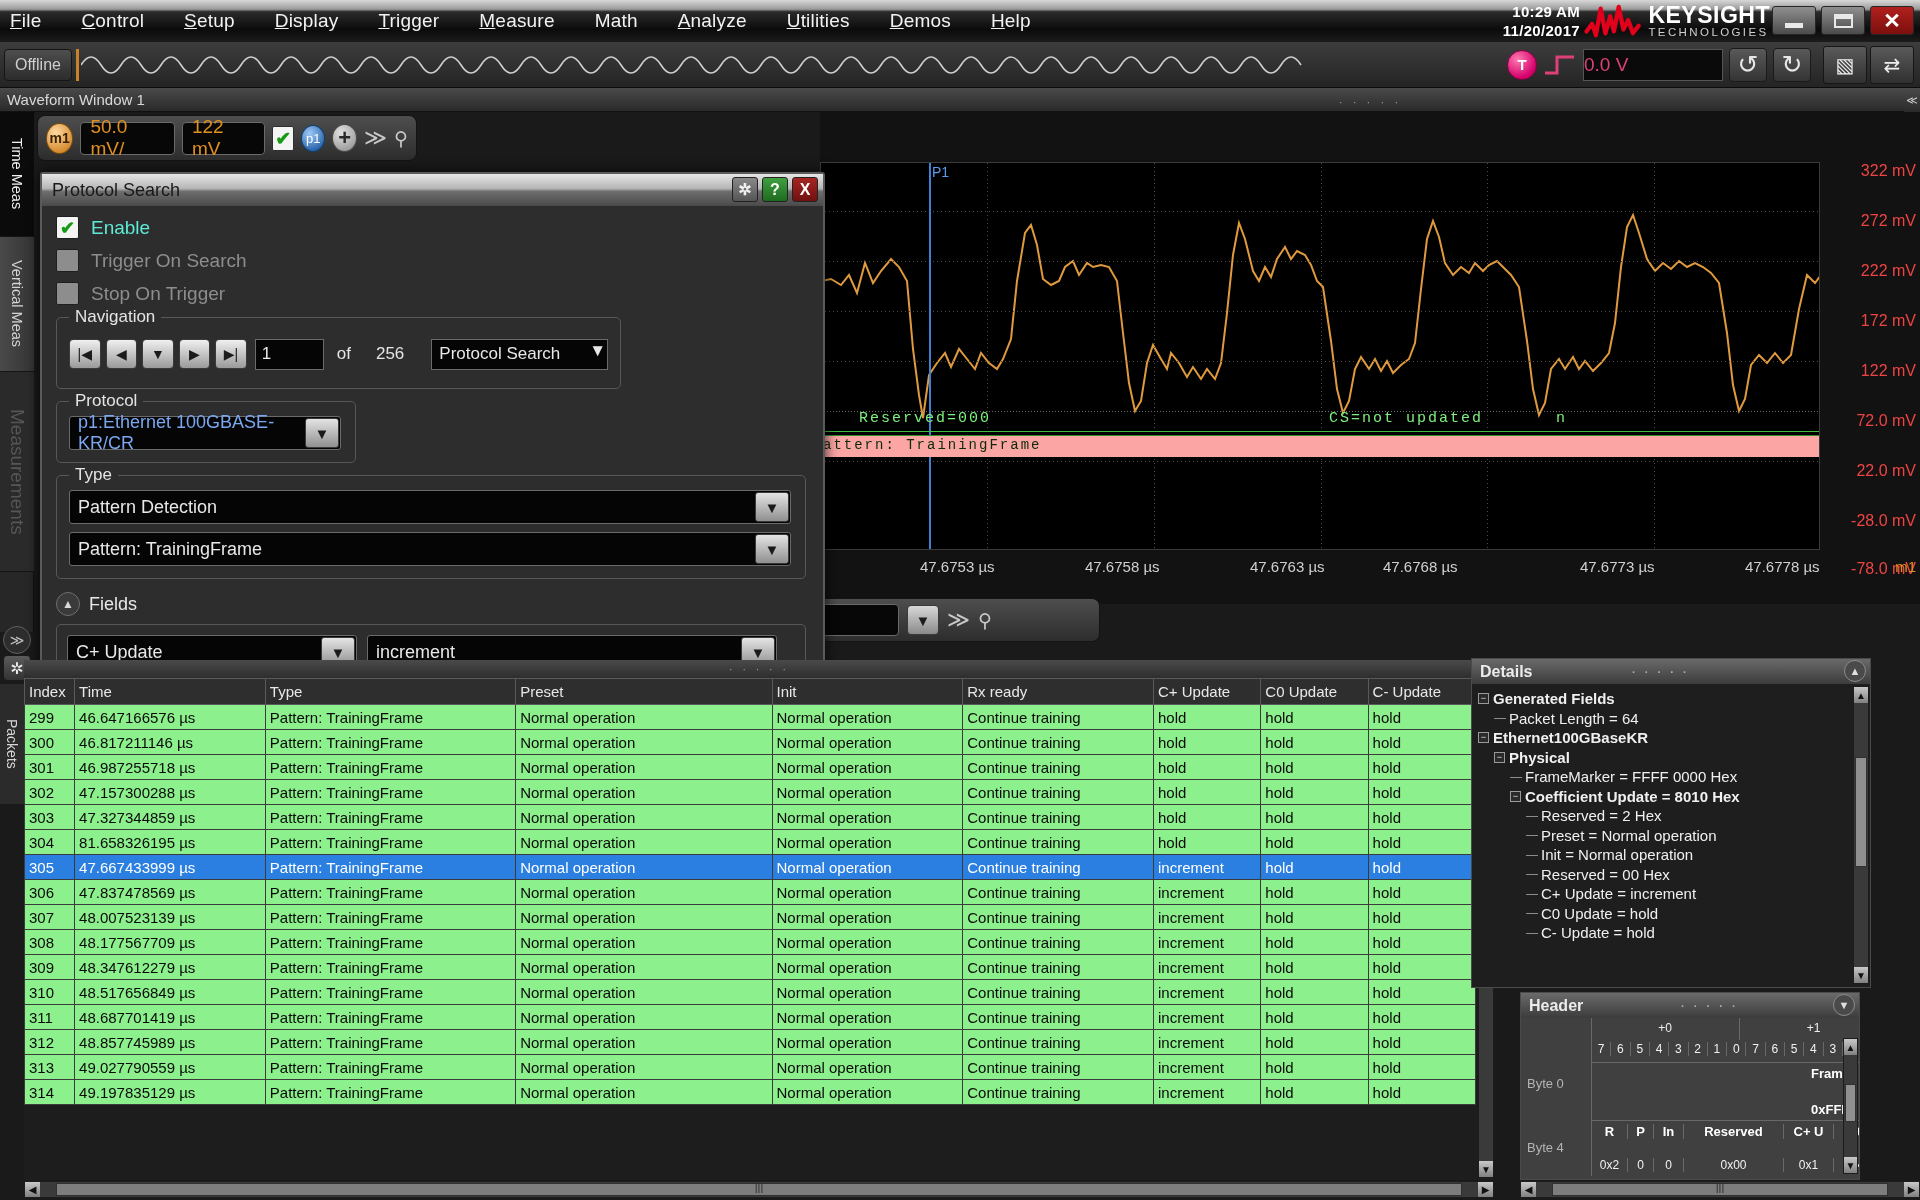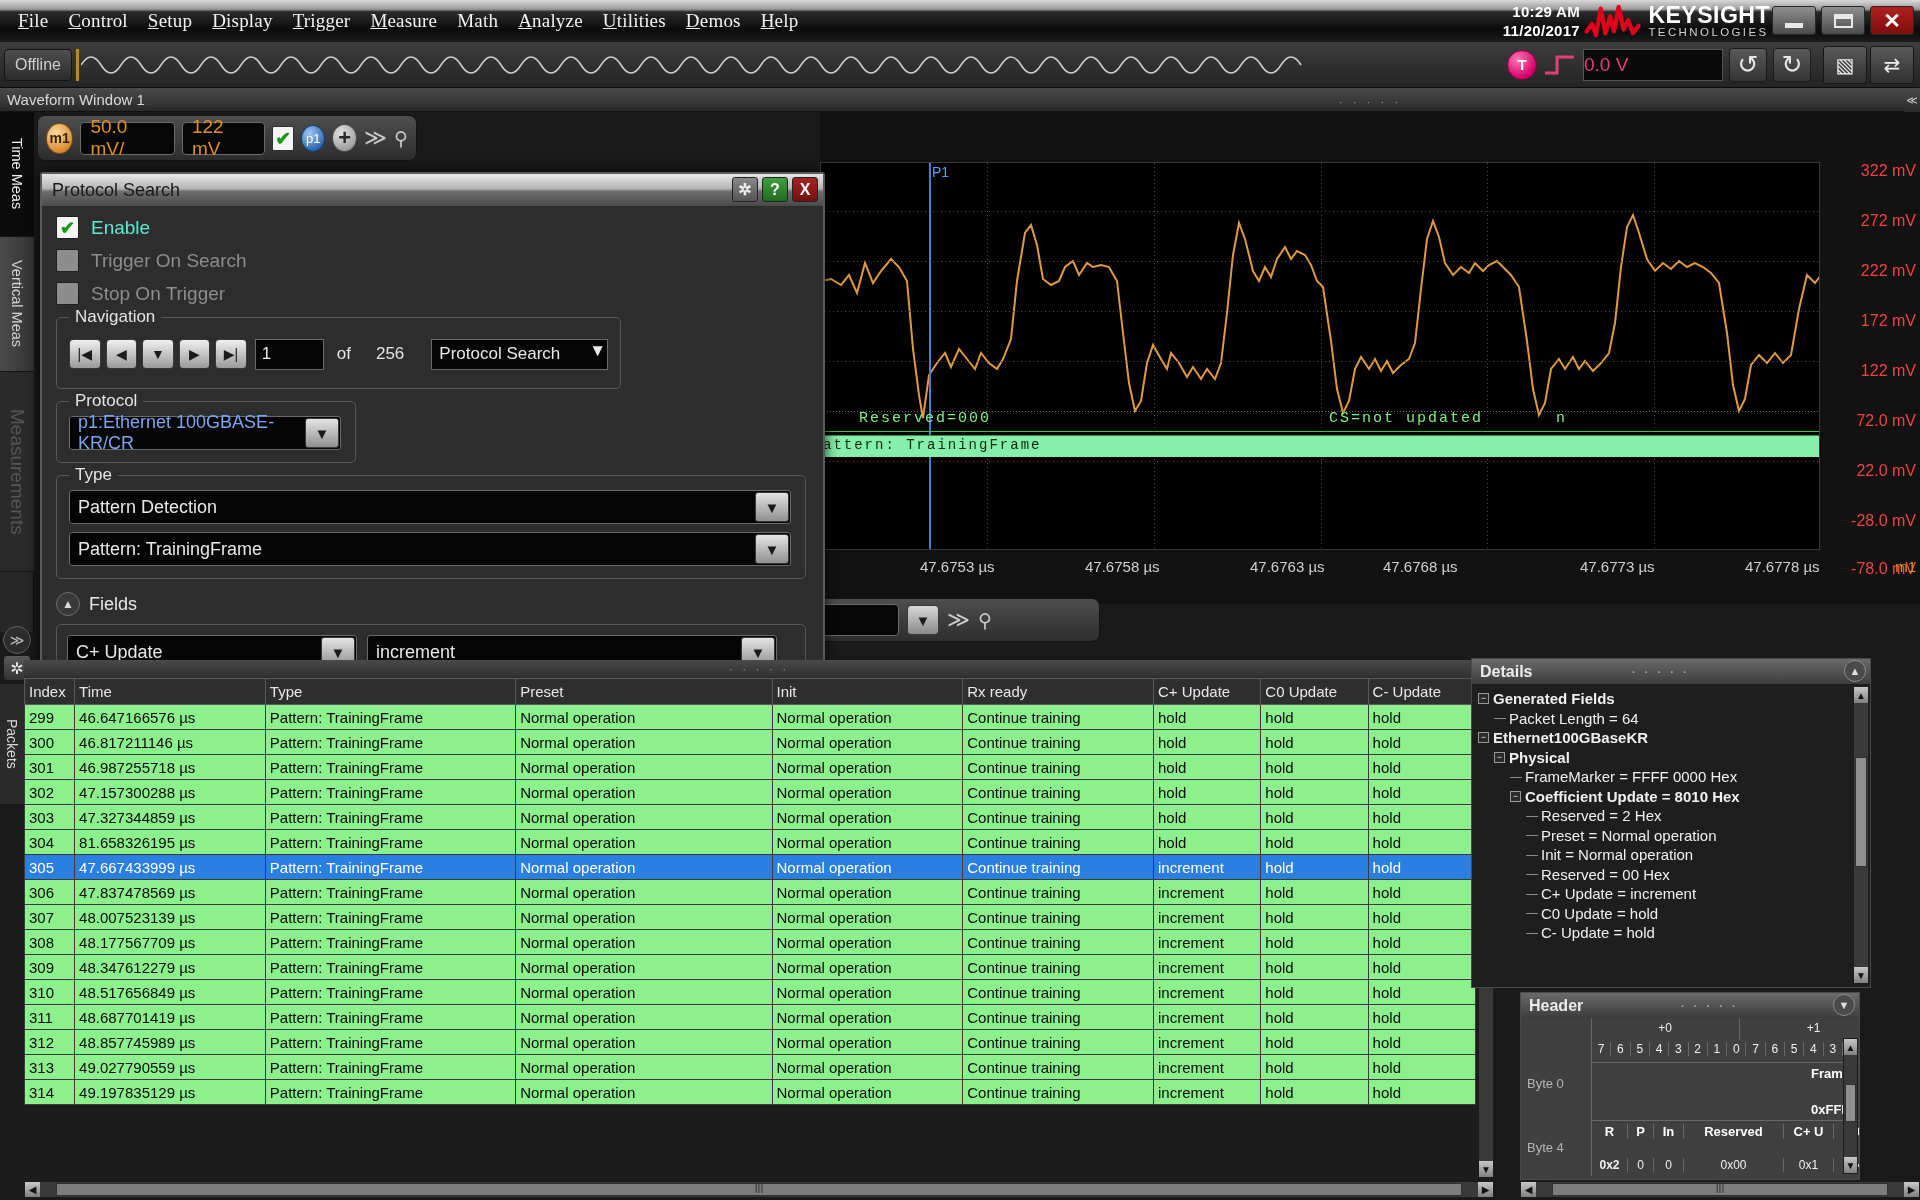--- a/index.html
+++ b/index.html
@@ -11,21 +11,21 @@
     color: #dcdcdc;
   }
   #root { position: relative; width: 1920px; height: 1200px; }
 
   
   .menubar {
     position: absolute; left: 0; top: 0; width: 1920px; height: 42px;
     background: linear-gradient(to bottom,#d8d8d8 0%,#9a9a9a 22%,#2b2b2b 28%,#0b0b0b 70%,#1c1c1c 100%);
     display: flex; align-items: center;
   }
-  .menubar .items { display: flex; align-items: center; padding-left: 8px; gap: 0; font-family: Liberation Serif, serif; }
+  .menubar .items { display: flex; align-items: center; gap: 20px; }
   .menu-item {
     color: #f2f2f2; font-size: 19px; padding: 3px 10px; white-space: nowrap;
     letter-spacing: .2px;
   }
   .menu-item u { text-decoration: underline; }
 
   .clock {
     position:absolute; right: 340px; top: 3px; text-align: right;
     color:#ffffff; font-size:15px; font-weight:bold; line-height:1.25; letter-spacing:.3px;
   }
@@ -171,21 +171,21 @@
   }
   .grid-v{position:absolute;top:0;bottom:0;width:1px;
     background:repeating-linear-gradient(to bottom,#4a4a4a 0 1px,transparent 1px 4px);}
   .grid-h{position:absolute;left:0;right:0;height:1px;
     background:repeating-linear-gradient(to right,#4a4a4a 0 1px,transparent 1px 4px);}
   .axis-h{position:absolute;left:0;right:0;height:1px;
     background:repeating-linear-gradient(to right,#6d6d6d 0 1px,transparent 1px 3px);}
   .p1marker{position:absolute;top:0;bottom:0;width:2px;background:#3f7fd4;}
   .p1label{position:absolute;color:#5b9bf0;font-size:14px;top:1px;}
   .greenband{
-    position:absolute;left:0;right:0;height:22px;background:#86efac;border-top:1px solid #2f8f2f;
+    position:absolute;left:0;right:0;height:22px;background:#fca5a5;border-top:1px solid #2f8f2f;
   }
   .greenlabel{
     position:absolute;color:#7ef07e;font-size:15px;font-family:"Liberation Mono",monospace;
     letter-spacing:2px;white-space:nowrap;
   }
   .vaxis{
     position:absolute;left:1828px;top:162px;width:92px;height:400px;
   }
   .vtick{position:absolute;right:4px;color:#ef4444;font-size:16px;white-space:nowrap;}
   .taxis{
@@ -949,21 +949,21 @@
       <div class="hline" style="left:70px;top:0;width:1px;height:158px"></div>
       <div class="hline" style="left:218px;top:0;width:1px;height:22px"></div>
       <div class="hline" style="left:70px;top:44px;width:310px;height:1px"></div>
       <div class="hline" style="left:70px;top:102px;width:310px;height:1px"></div>
 
       <div class="htxt" style="left:290px;top:48px">Frame</div>
       <div class="htxt" style="left:290px;top:84px">0xFFFF</div>
 
       <div id="hfields">
           <div class="hcell" style="left: 70px; top: 106px; width: 36px; font-weight: bold; color: rgb(255, 255, 255); font-size: 13px;">R</div>
-          <div class="hcell" style="left: 70px; top: 140px; width: 36px; font-size: 12px; font-weight: bold;">0x2</div>
+          <div class="hcell" style="left: 70px; top: 140px; width: 36px; font-size: 12px;">0x2</div>
           <div class="hcell" style="left: 106px; top: 106px; width: 26px; font-weight: bold; color: rgb(255, 255, 255); font-size: 13px;">P</div>
           <div class="hcell" style="left: 106px; top: 140px; width: 26px; font-size: 12px;">0</div>
           <div class="hcell" style="left: 132px; top: 106px; width: 30px; font-weight: bold; color: rgb(255, 255, 255); font-size: 13px;">In</div>
           <div class="hcell" style="left: 132px; top: 140px; width: 30px; font-size: 12px;">0</div>
           <div class="hcell" style="left: 162px; top: 106px; width: 100px; font-weight: bold; color: rgb(255, 255, 255); font-size: 13px;">Reserved</div>
           <div class="hcell" style="left: 162px; top: 140px; width: 100px; font-size: 12px;">0x00</div>
           <div class="hcell" style="left: 262px; top: 106px; width: 50px; font-weight: bold; color: rgb(255, 255, 255); font-size: 13px;">C+ U</div>
           <div class="hcell" style="left: 262px; top: 140px; width: 50px; font-size: 12px;">0x1</div>
           <div class="hcell" style="left: 312px; top: 106px; width: 50px; font-weight: bold; color: rgb(255, 255, 255); font-size: 13px;">C0 U</div>
           <div class="hcell" style="left: 312px; top: 140px; width: 50px; font-size: 12px;">0x0</div>

